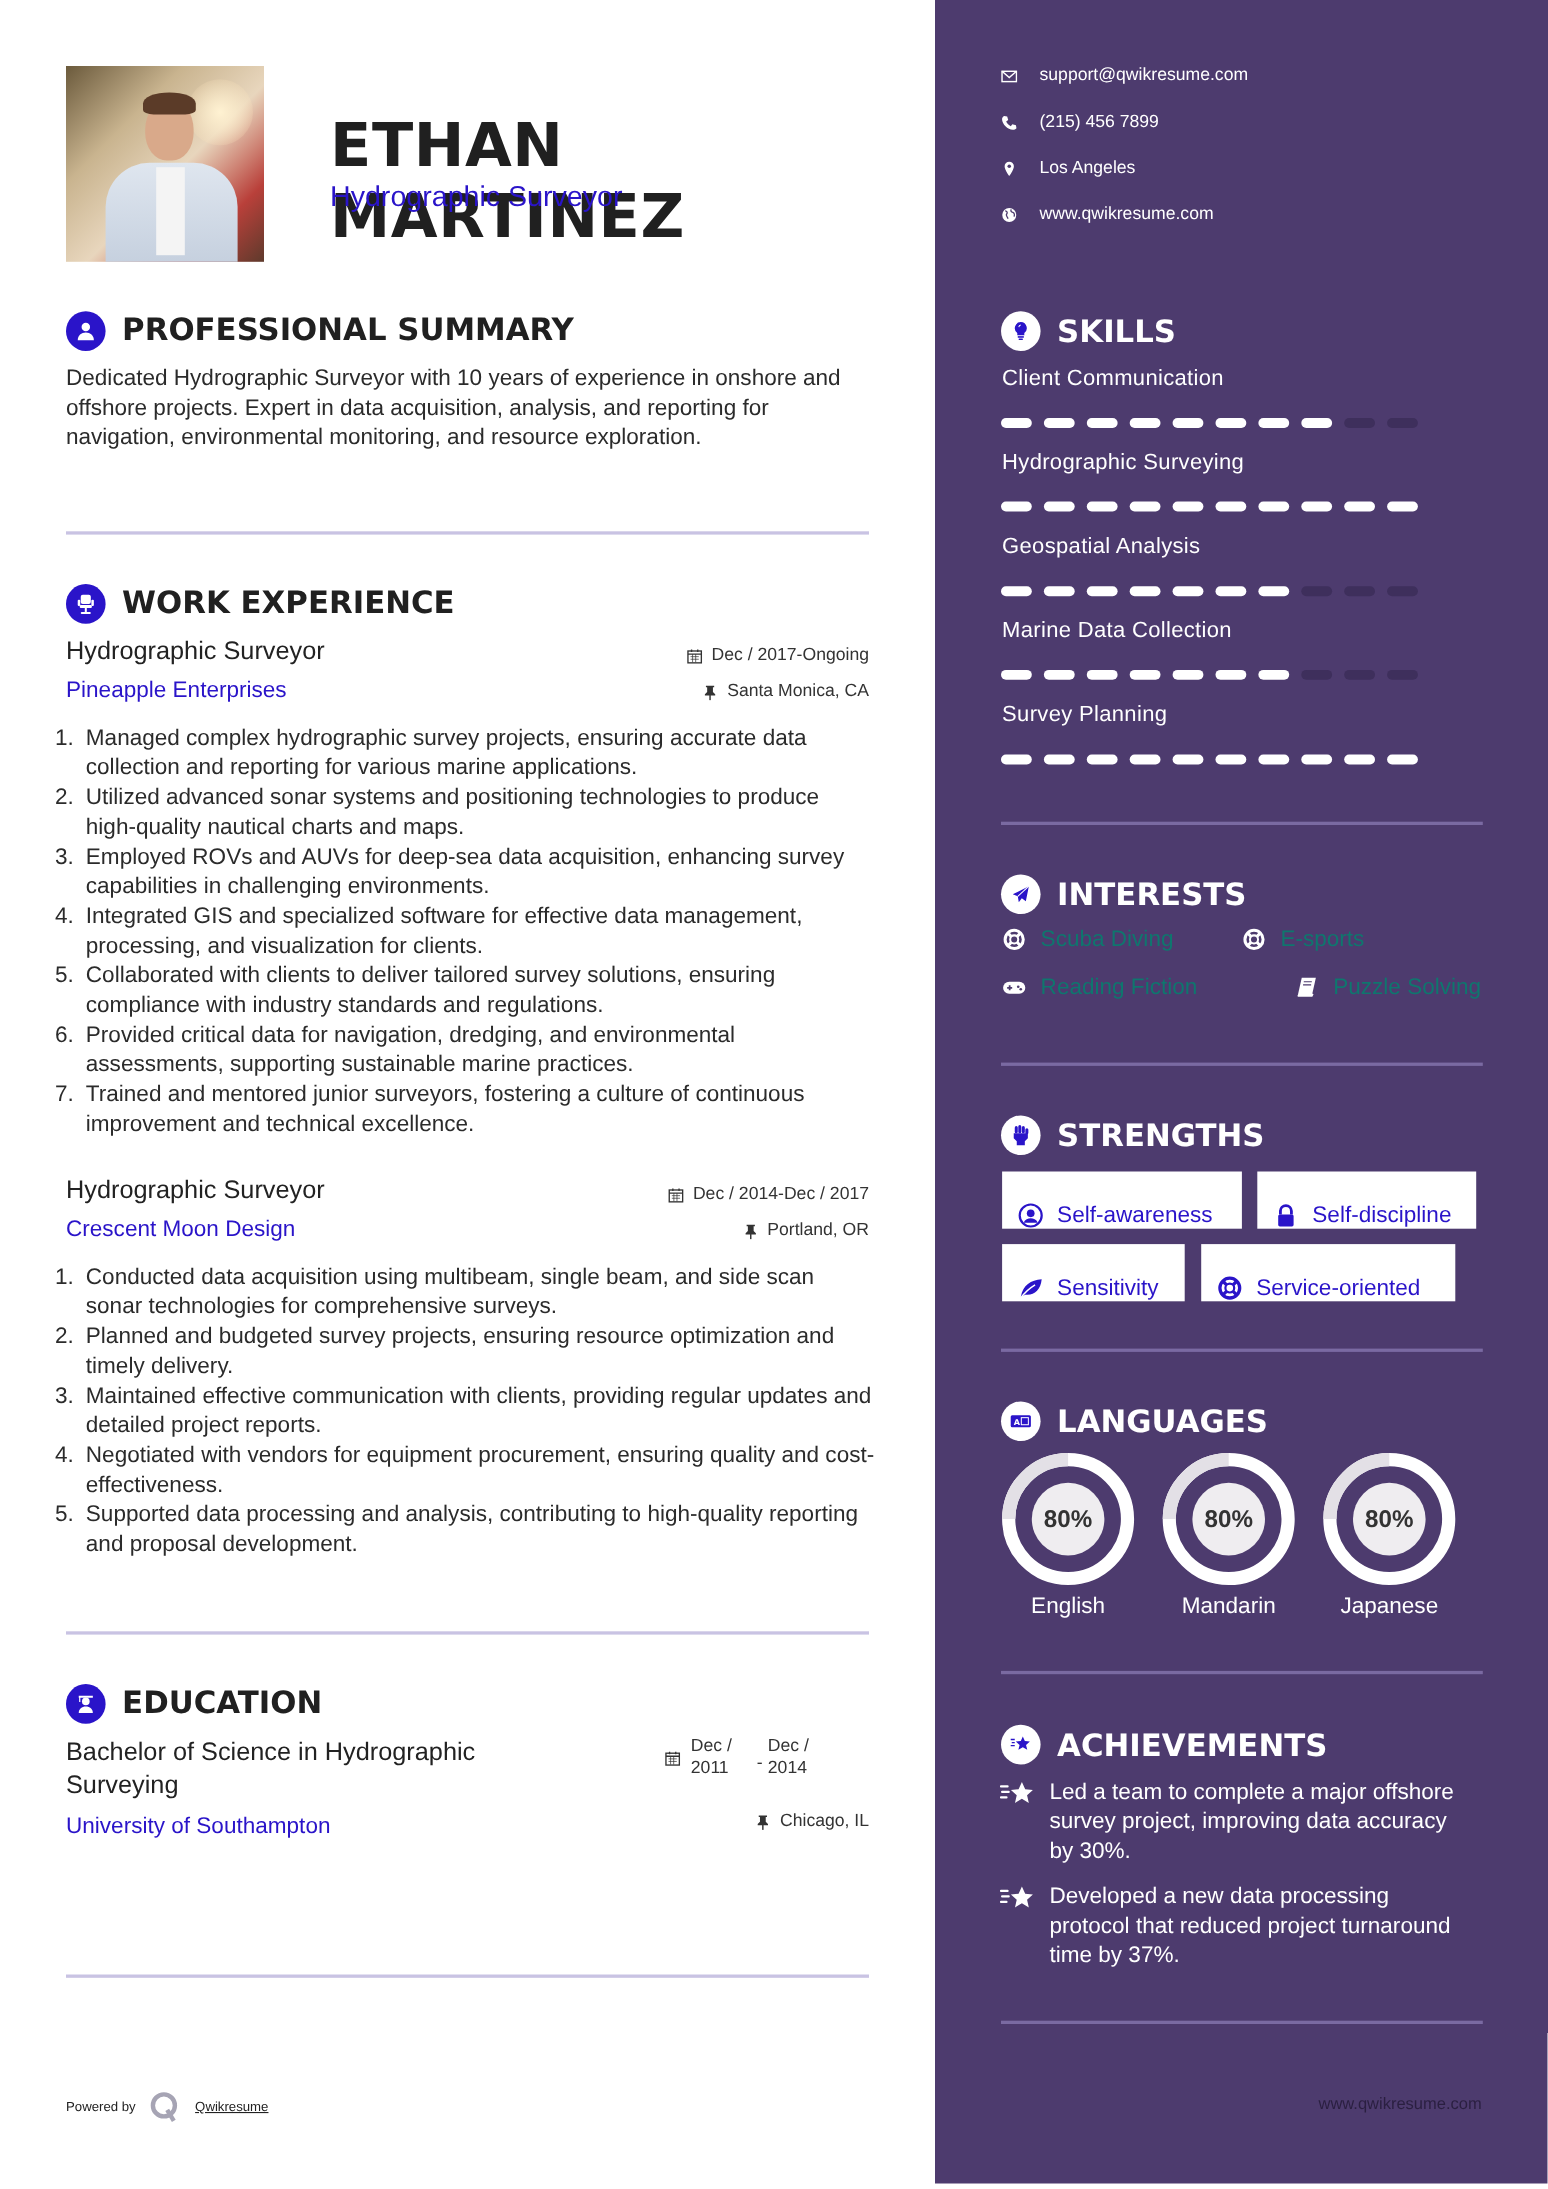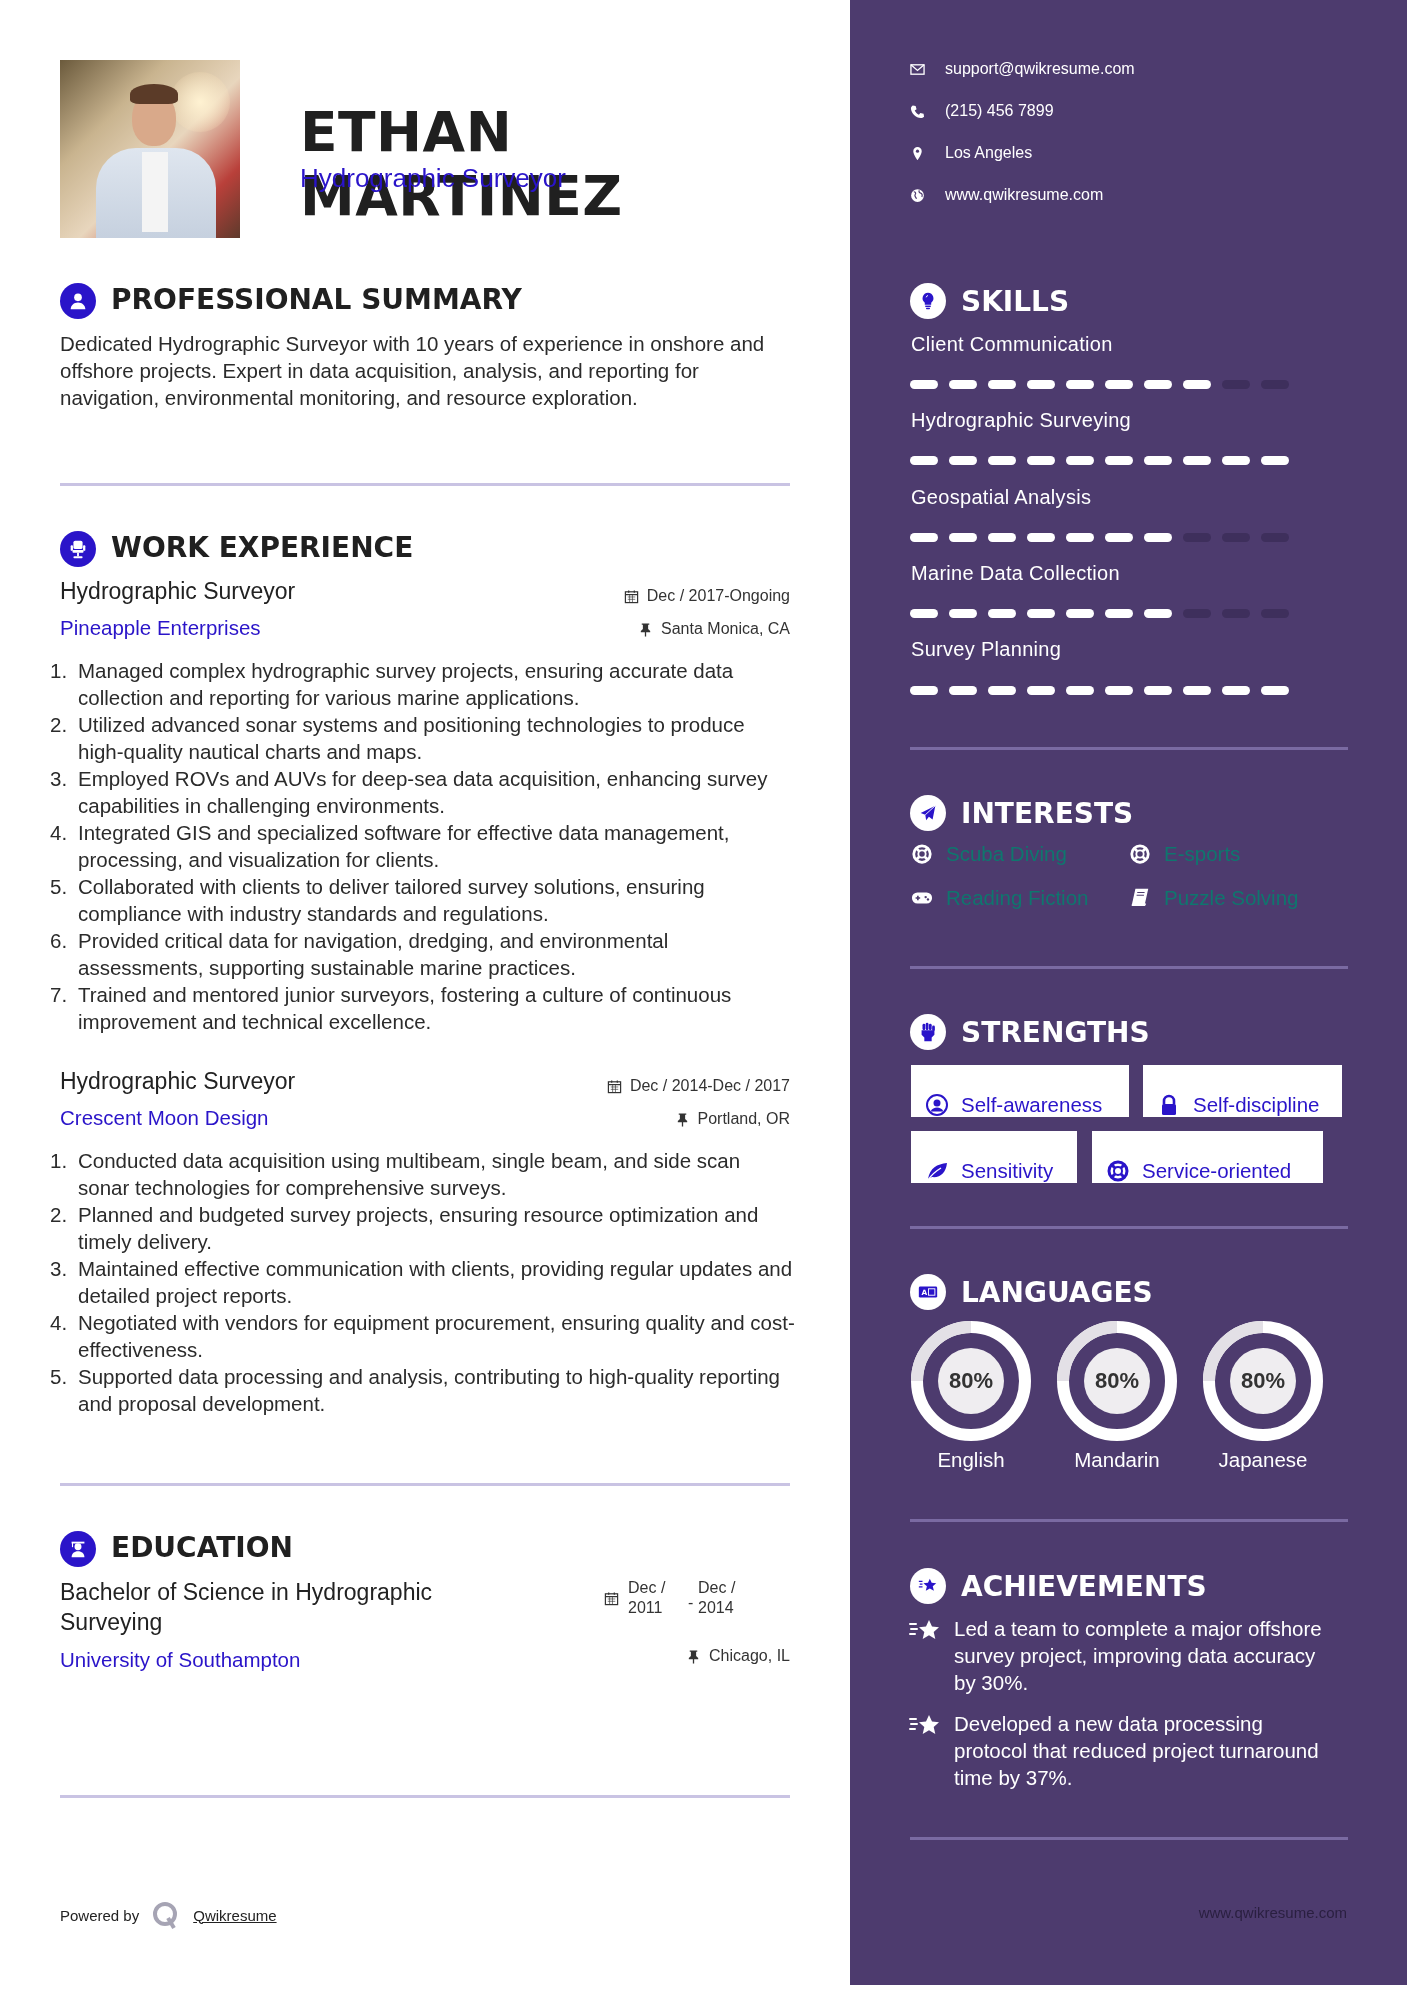--- a/index.html
+++ b/index.html
@@ -36,21 +36,21 @@
 
   .job-title { position: absolute; left: 60px; font-size: 23px; color: #222; }
   .job-company { position: absolute; left: 60px; font-size: 20.5px; color: #2a14c9; }
   .meta { position: absolute; right: 60px; font-size: 16px; color: #333; display: flex; align-items: center; gap: 8px; white-space: nowrap; }
   .meta svg { width: 15px; height: 15px; }
   .list { position: absolute; left: 50px; width: 745px; list-style: none; font-size: 20.5px; line-height: 27px; color: #2b2b2b; }
   .list li { display: flex; }
   .list li .num { width: 28px; flex: none; text-align: left; }
   .list li .txt { flex: 1; }
 
-  .footer-left { position: absolute; left: 60px; top: 1900px; display: flex; align-items: center; gap: 12px; font-size: 15px; color: #222; }
+  .footer-left { position: absolute; left: 60px; top: 1900px; display: flex; align-items: center; gap: 12px; font-size: 12px; color: #222; }
   .footer-left .q { width: 30px; height: 30px; }
   .footer-left .brand { text-decoration: underline; }
   .footer-right { position: absolute; right: 60px; top: 1904px; font-size: 15px; color: #2a1f40; }
 
   
   .contact { position: absolute; left: 910px; display: flex; align-items: center; font-size: 16px; color: #fff; }
   .contact svg { width: 15px; height: 15px; margin-right: 20px; }
   .r-head { position: absolute; left: 910px; display: flex; align-items: center; }
   .r-icon { width: 36px; height: 36px; border-radius: 50%; background: #ffffff; display: flex; align-items: center; justify-content: center; }
   .r-icon svg { width: 22px; height: 22px; }
@@ -404,21 +404,21 @@
   </div>
   <div class="interest" style="left:910px; top:886px;">
     <svg viewBox="0 0 24 24">
         <rect x="1" y="6" width="22" height="12" rx="6" fill="#fff"></rect>
         <path d="M5 12h5M7.5 9.5v5" stroke="#4d3b6e" stroke-width="1.8"></path>
         <circle cx="16" cy="11" r="1.3" fill="#4d3b6e"></circle>
         <circle cx="18.5" cy="13.5" r="1.3" fill="#4d3b6e"></circle>
       </svg>
     <span>Reading Fiction</span>
   </div>
-  <div class="interest" style="left:1128px; top:886px;align-items:center;">
+  <div class="interest" style="left:1176px; top:886px;align-items:center;">
     <svg viewBox="0 0 24 24">
         <path d="M7 2h14l-4 18H3z" fill="#fff"></path>
         <path d="M3 20h14l1-2" fill="none" stroke="#fff" stroke-width="1.6"></path>
         <path d="M9 6h8M8.3 9h8" stroke="#4d3b6e" stroke-width="1.2"></path>
       </svg>
     <span>Puzzle Solving</span>
   </div>
 
   <div class="r-divider" style="top:966px;"></div>
 

